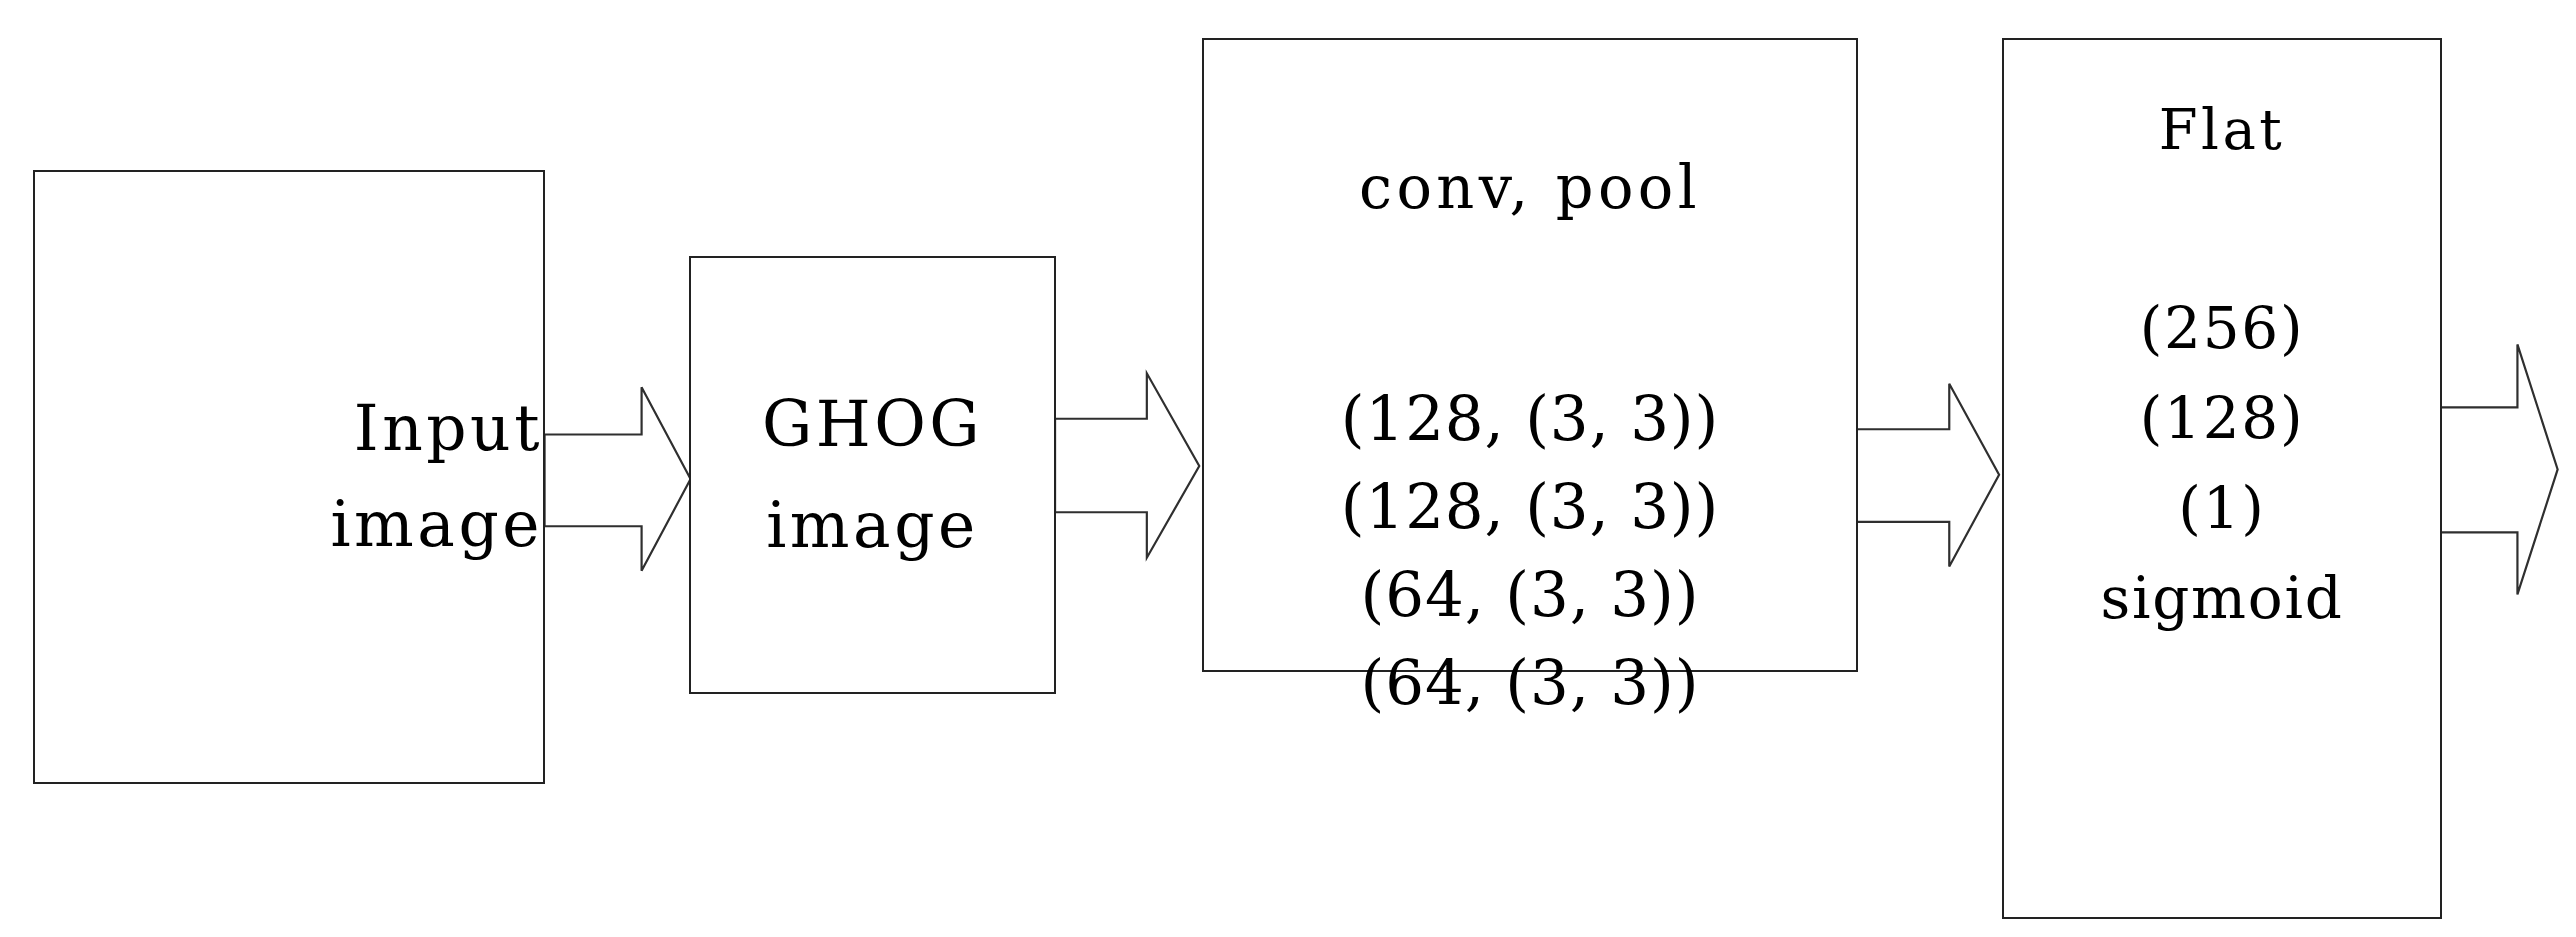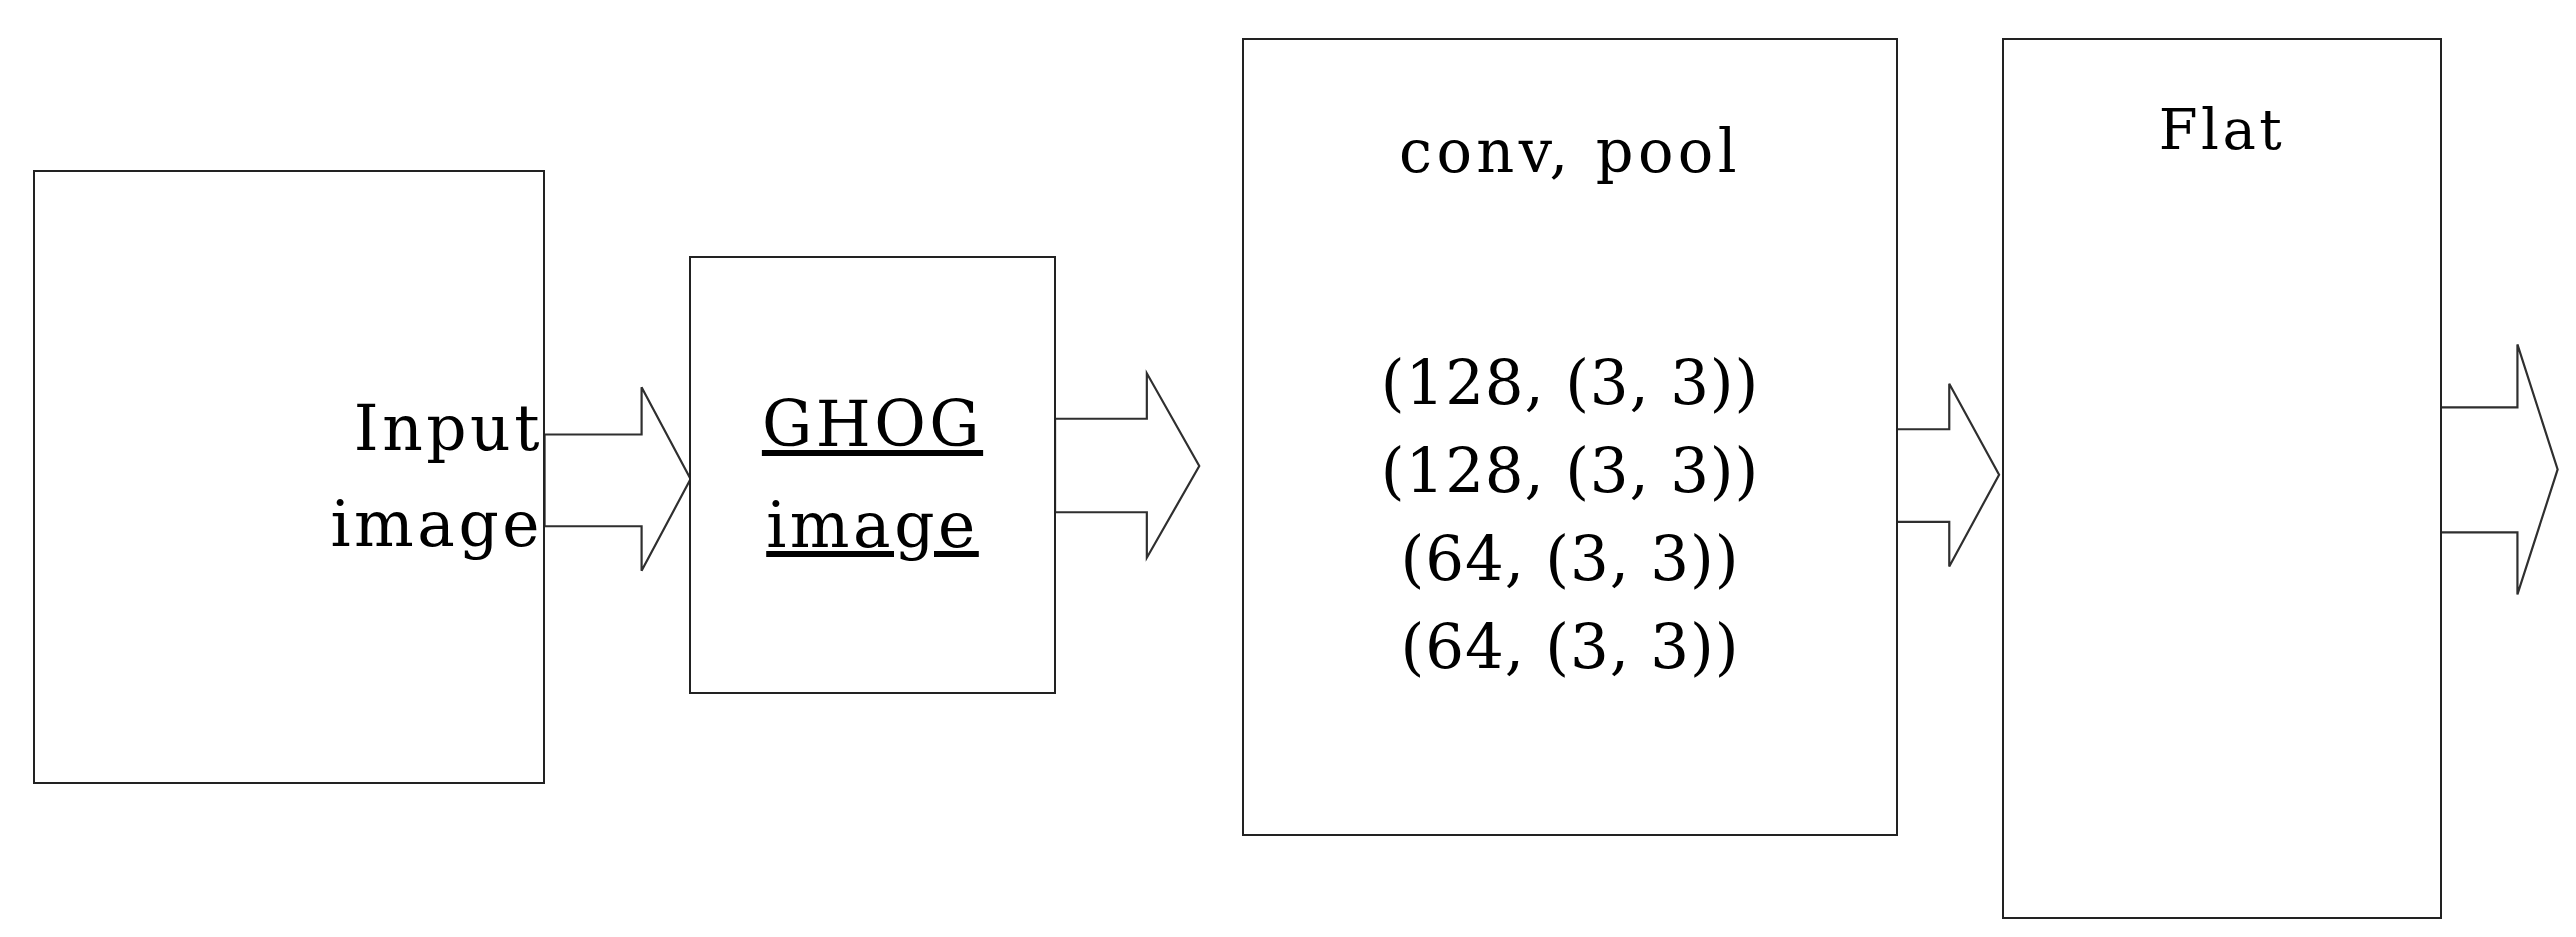--- a/index.html
+++ b/index.html
@@ -33,26 +33,26 @@
     box-sizing: border-box;
     border: 2.6px solid #222222;
     background: #ffffff;
     display: flex;
     flex-direction: column;
     align-items: center;
     text-align: center;
   }
   .node-input  { left: 33px;   top: 170px; width: 512px; height: 614px; justify-content: center; align-items: flex-end; }
   .node-ghog   { left: 689px;  top: 256px; width: 367px; height: 438px; justify-content: center; }
-  .node-conv   { left: 1202px; top: 38px;  width: 656px; height: 798px; padding-top: 72px; margin-left: 40px; }
+  .node-conv   { left: 1202px; top: 38px;  width: 656px; height: 634px; padding-top: 108px; }
   .node-flat   { left: 2002px; top: 38px;  width: 440px; height: 881px; padding-top: 50px; }
 
   .ln { white-space: nowrap; }
   .t72 { font-size: 63px; line-height: 96px; letter-spacing: 3.5px; }
-  .node-ghog .t72 { line-height: 101px; text-decoration: underline; }
+  .node-ghog .t72 { line-height: 101px; }
   .t54 { font-size: 47px; line-height: 87px; letter-spacing: 1.7px; }
   .title-conv { font-size: 59px; line-height: 80px; letter-spacing: 4.4px; }
   .title-flat { font-size: 56px; line-height: 79px; letter-spacing: 3.5px; }
   .layers { display: flex; flex-direction: column; align-items: center; }
   .node-conv .layers { margin-top: 147px; }
   .node-flat .layers { margin-top: 114px; }
   .t70 { font-size: 61px; line-height: 88px; letter-spacing: 0.9px; }
   .t66 { font-size: 58px; line-height: 90px; letter-spacing: 1.7px; }
 </style>
 </head>
@@ -82,16 +82,22 @@
     <div class="layers">
       <div class="ln t70">(128, (3, 3))</div>
       <div class="ln t70">(128, (3, 3))</div>
       <div class="ln t70">(64, (3, 3))</div>
       <div class="ln t70">(64, (3, 3))</div>
     </div>
   </div>
 
   <div class="node node-flat">
     <div class="ln title-flat">Flat</div>
+    <div class="layers">
+      <div class="ln t66">(256)</div>
+      <div class="ln t66">(128)</div>
+      <div class="ln t66">(1)</div>
+      <div class="ln t66">sigmoid</div>
+    </div>
   </div>
 
 </div>
 
 
 </body></html>

